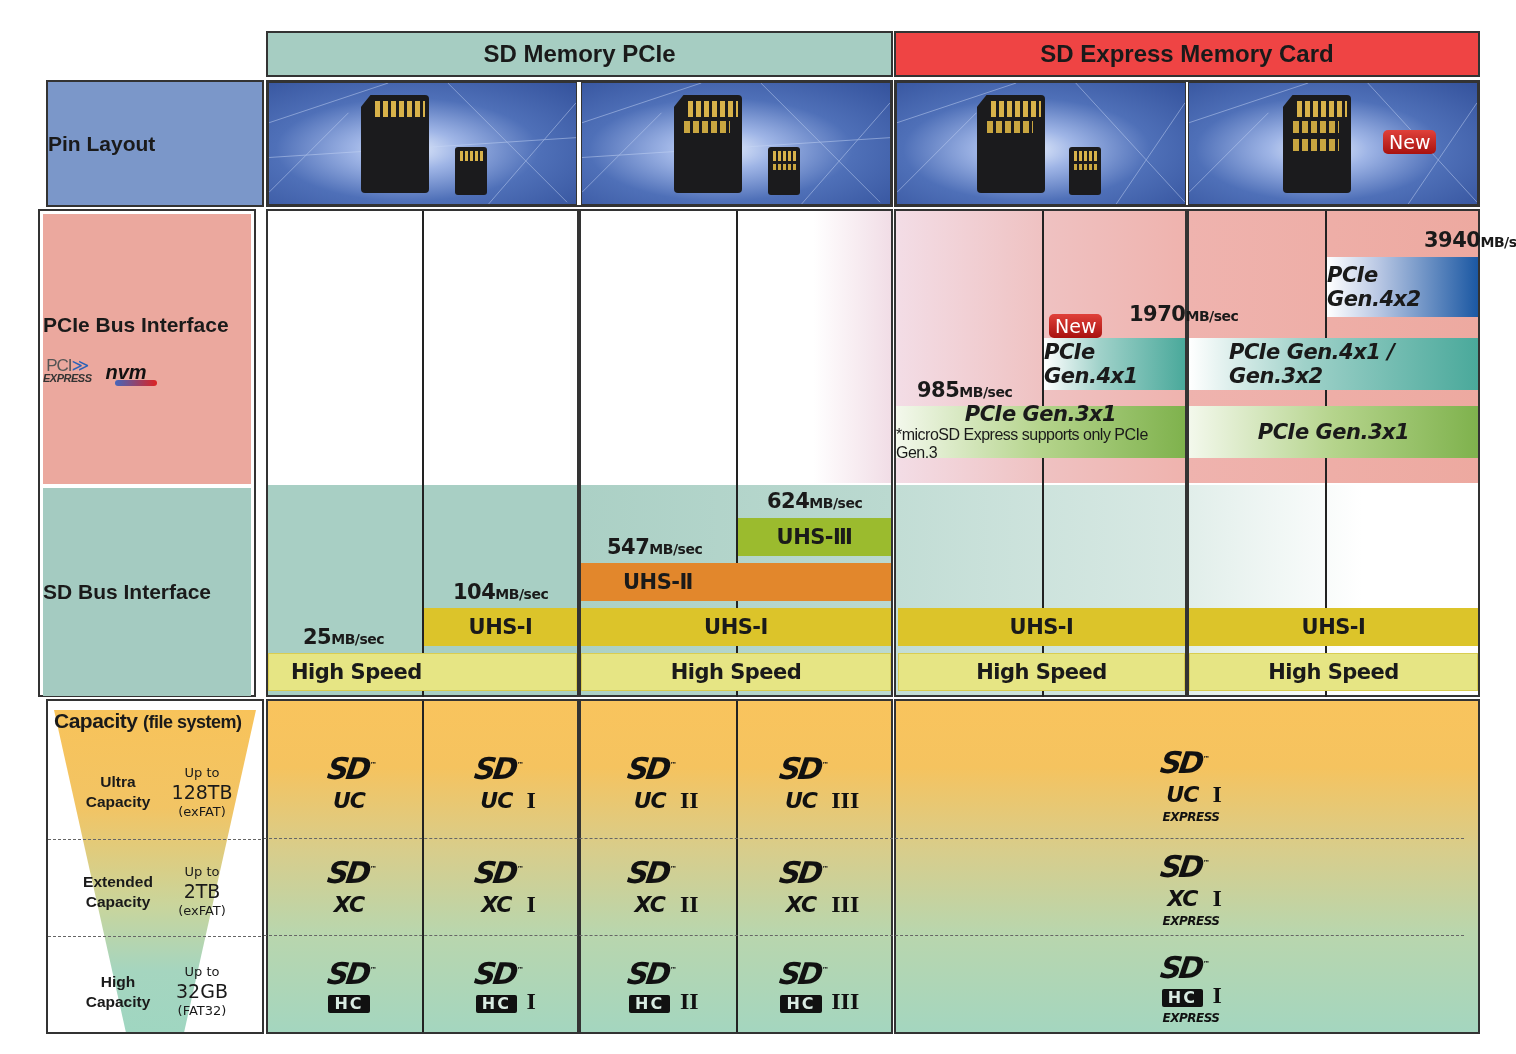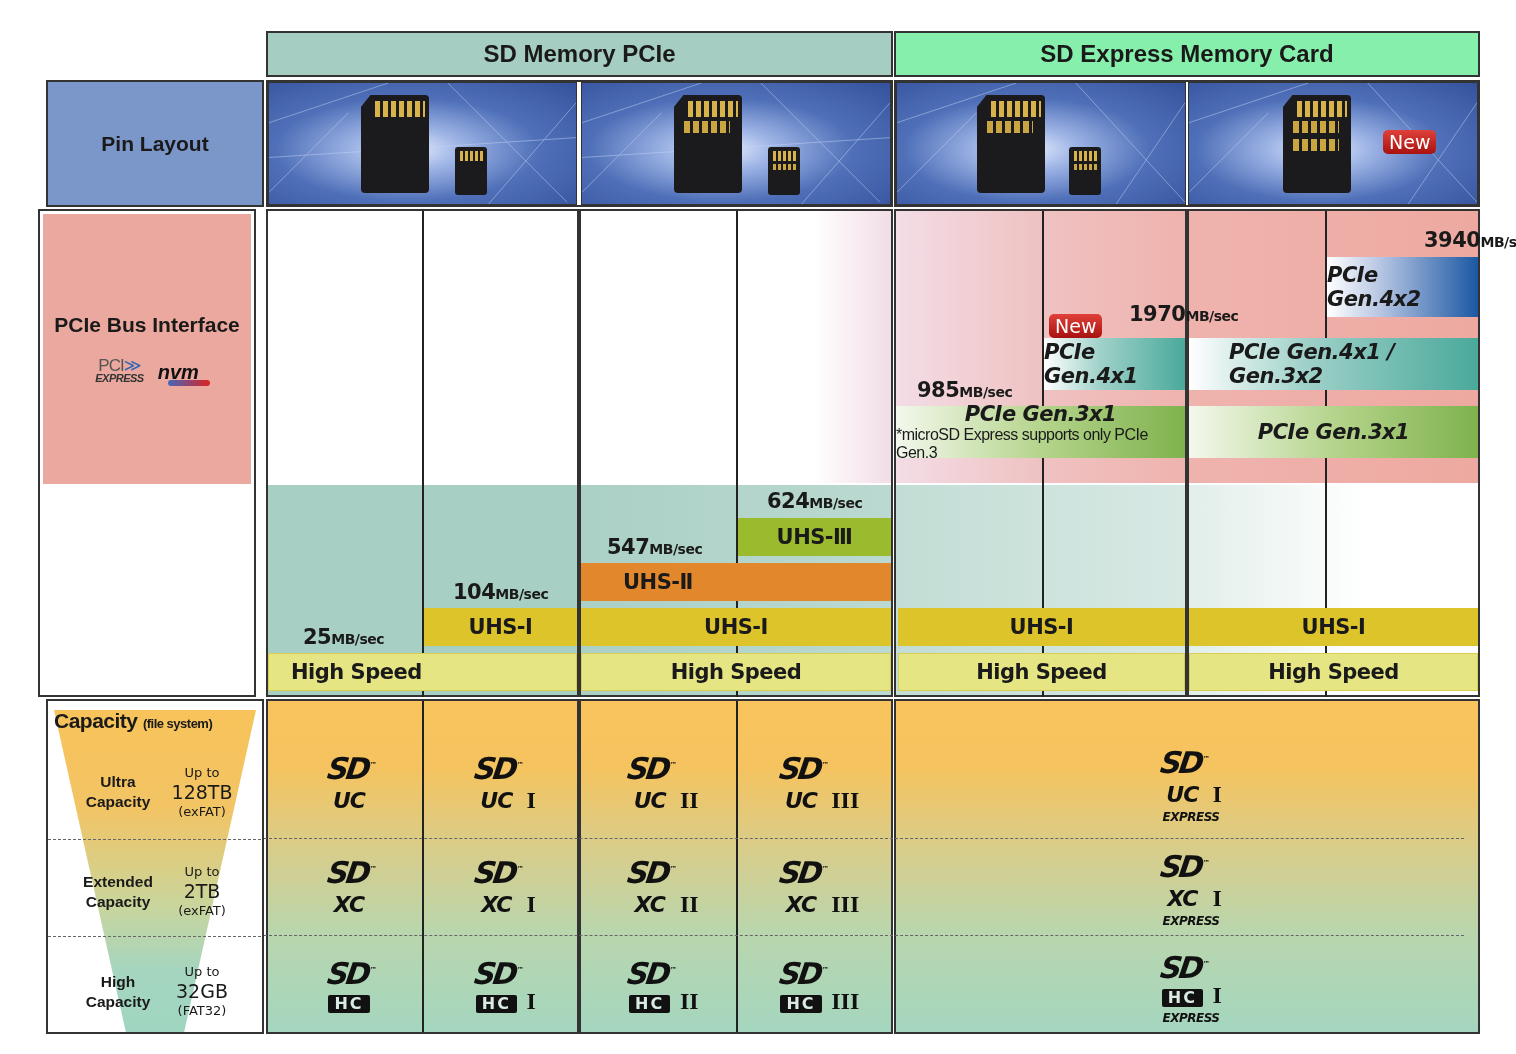--- a/index.html
+++ b/index.html
@@ -3,24 +3,24 @@
 <meta charset="utf-8">
 <style>
   * { box-sizing: border-box; margin: 0; padding: 0; }
   html, body { width: 1516px; height: 1054px; background: #ffffff; overflow: hidden; }
   body { position: relative; font-family: "Liberation Sans", sans-serif; color: #1a1a1a; }
   .abs { position: absolute; }
 
   
   .hdr { display:flex; align-items:center; justify-content:center; font-weight:bold; font-size:24px; border:2px solid #333; }
   .hdr-sd { background:#a6cdc2; }
-  .hdr-exp { background:#86efac; }
+  .hdr-exp { background:#ef4444; }
 
   
-  .rowlabel { display:flex; flex-direction:column; align-items:center; justify-content:center; font-weight:bold; font-size:21px; text-align:center; }
+  .rowlabel { display:flex; flex-direction:column; align-items:flex-start; justify-content:center; font-weight:bold; font-size:21px; text-align:center; }
   .frame { border:2px solid #333; }
 
   
   .pincell { background: radial-gradient(ellipse at 45% 55%, #e6eefc 0%, #9fb5e6 22%, #4f70b8 55%, #34529c 100%); overflow:hidden; border:1px solid #333; }
   .rays { position:absolute; inset:0; }
   .card-big { position:absolute; width:68px; height:98px; background:#1b1b1d; border-radius:4px; clip-path: polygon(14% 0, 100% 0, 100% 100%, 0 100%, 0 12%); }
   .card-small { position:absolute; width:32px; height:48px; background:#1b1b1d; border-radius:3px; }
   .pins { position:absolute; left:14px; top:6px; right:4px; height:16px; background: repeating-linear-gradient(90deg, #d8b24a 0 5px, #1b1b1d 5px 8px); }
   .pins2 { position:absolute; left:10px; top:26px; right:12px; height:12px; background: repeating-linear-gradient(90deg, #c9a640 0 6px, #1b1b1d 6px 9px); }
   .pins3 { position:absolute; left:10px; top:44px; right:12px; height:12px; background: repeating-linear-gradient(90deg, #c9a640 0 6px, #1b1b1d 6px 9px); }
@@ -83,26 +83,29 @@
       <div style="display:flex;flex-direction:column;line-height:13px;">
         <span style="font-size:17px;font-weight:normal;color:#555;letter-spacing:-1px;">PCI<span style="color:#2a62b8;">≫</span></span>
         <span style="font-size:11px;font-style:italic;color:#333;letter-spacing:-0.5px;">EXPRESS</span>
       </div>
       <div style="position:relative;">
         <span style="font-size:20px;font-style:italic;font-weight:bold;color:#111;">nvm</span>
         <span style="position:absolute;left:10px;bottom:-2px;width:42px;height:6px;background:linear-gradient(90deg,#4466bb,#d22);border-radius:3px;"></span>
       </div>
     </div>
   </div>
+  <div class="abs rowlabel" style="left:3px;top:277px;width:208px;height:208px;background:#a4cbc1;">
+    <span>SD Bus Interface</span>
+  </div>
 </div>
 
 <div class="abs frame" style="left:46px;top:699px;width:218px;height:335px;background:#fff;overflow:hidden;">
   <div class="abs" style="left:6px;top:9px;width:202px;height:326px;clip-path:polygon(0 0,100% 0,64% 100%,36% 100%);background:linear-gradient(180deg,#f8c35a 0%,#f2c464 30%,#c9d59c 60%,#a5d5bf 80%,#9fd6c1 100%);"></div>
   <div class="abs" style="left:6px;top:8px;width:210px;font-weight:bold;font-size:21px;white-space:nowrap;letter-spacing:-0.5px;">
-    <span>Capacity</span> <span style="font-size:13px;">(file system)</span>
+    <span>Capacity</span> <span style="font-size:18px;">(file system)</span>
   </div>
   <div class="hline-dash" style="left:0;top:138px;width:218px;"></div>
   <div class="hline-dash" style="left:0;top:235px;width:218px;"></div>
 
   <div class="caplabel" style="left:18px;top:71px;width:104px;">
     <div>Ultra</div>
       <div>Capacity</div>
   </div>
   <div class="capval" style="left:116px;top:63px;width:76px;">
     <div class="upto">Up to</div>

